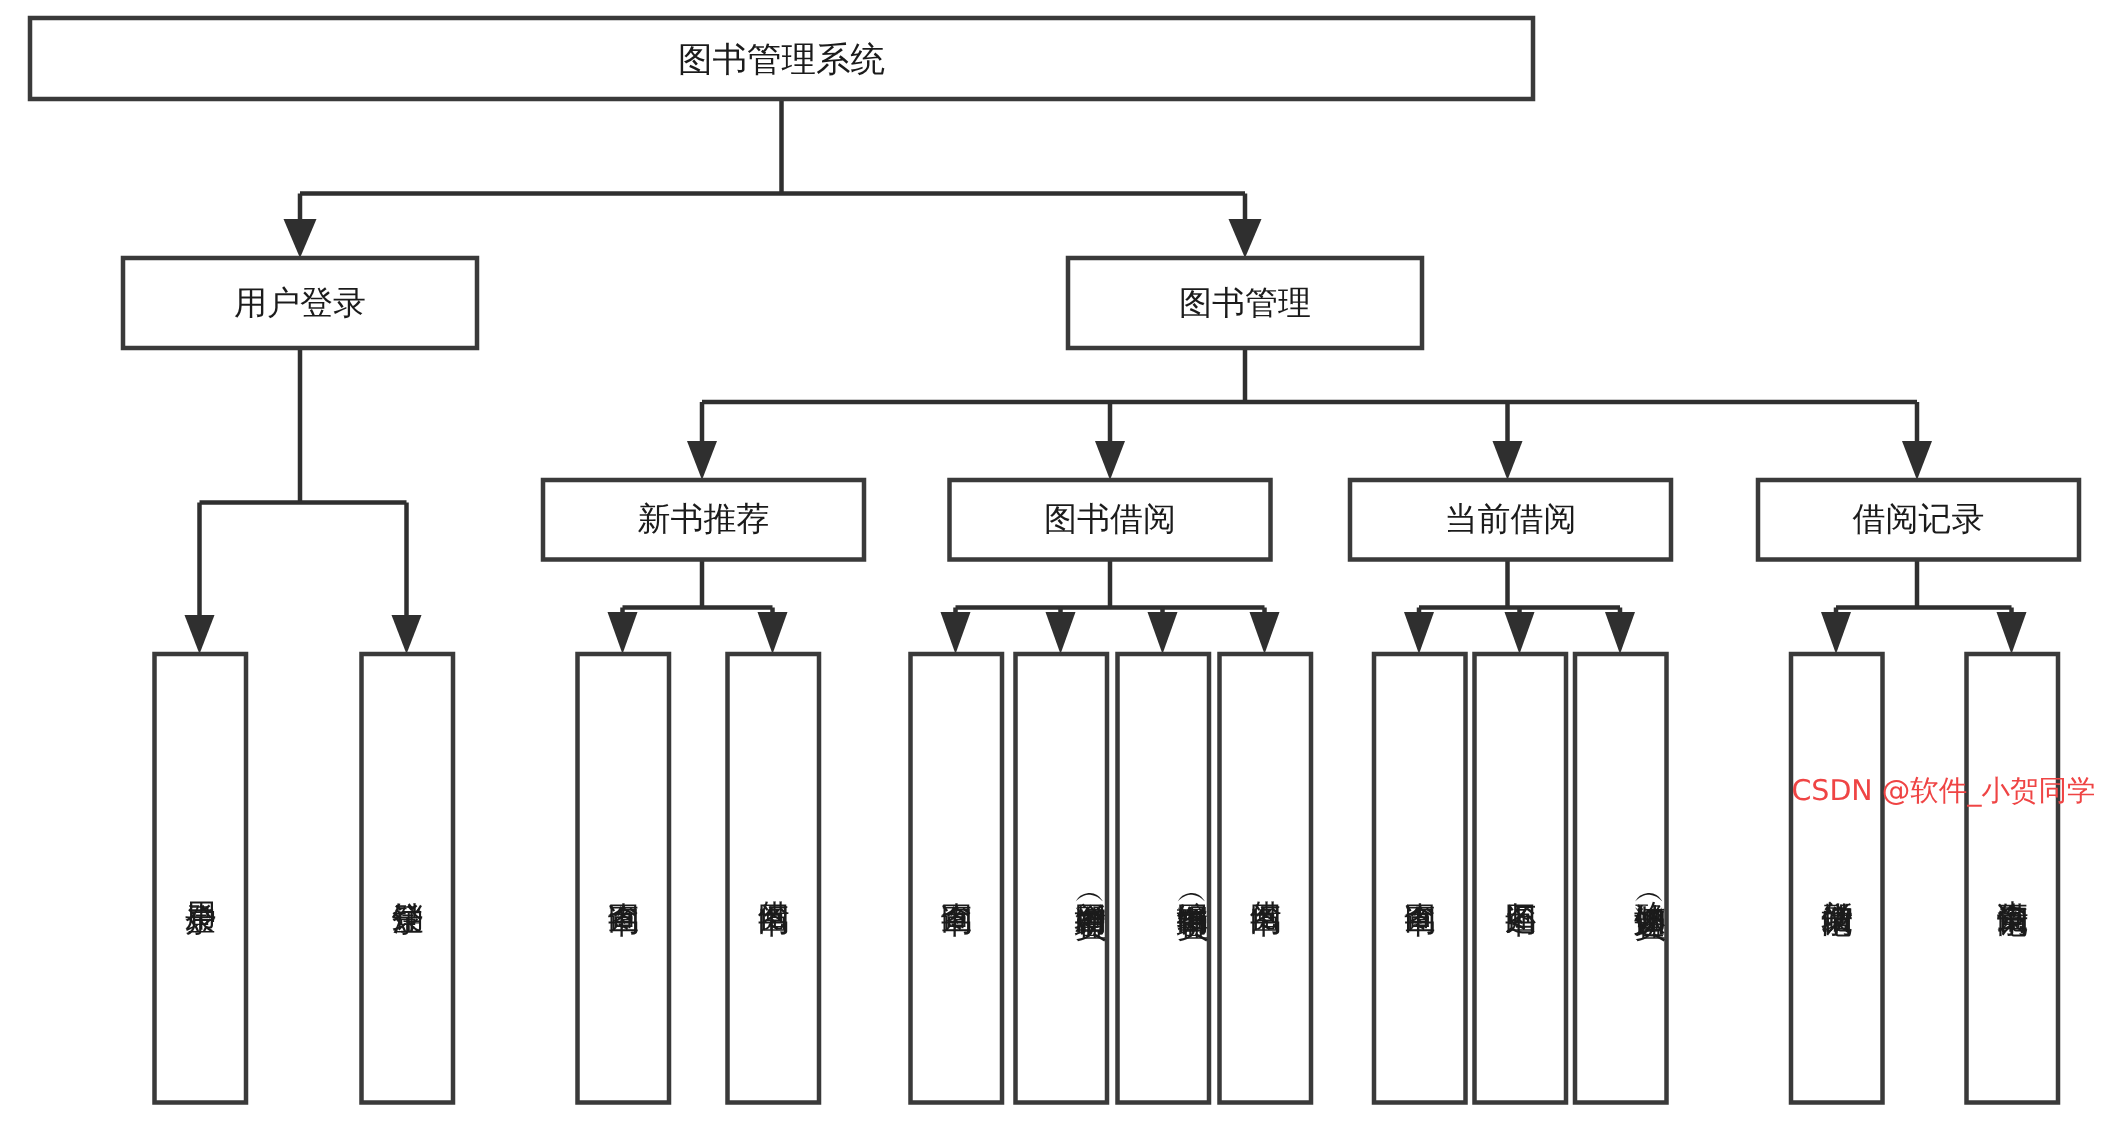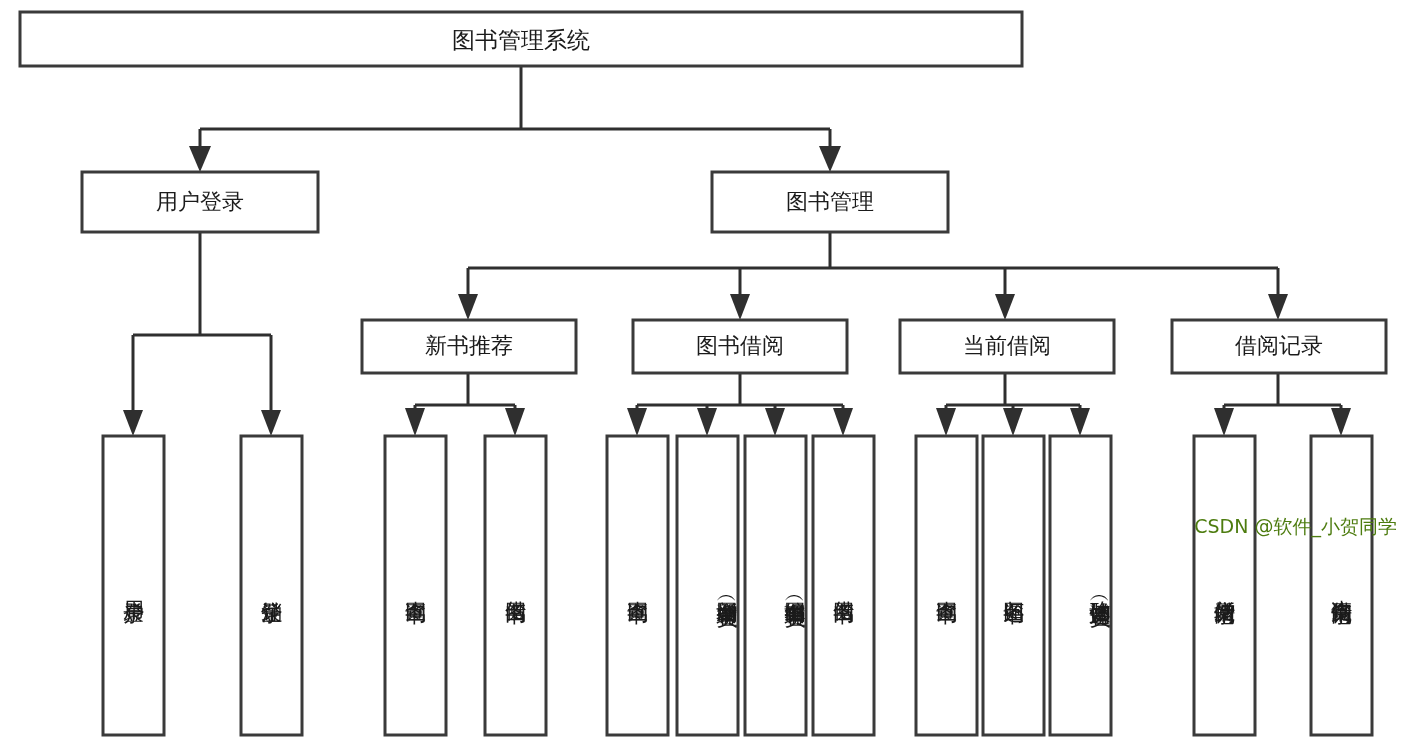--- a/index.html
+++ b/index.html
@@ -73,21 +73,21 @@
   }
   .vlabel.anchor-mid {
     align-items: center;
   }
   #watermark {
     position: absolute;
     right: 8px;
     bottom: 6px;
     font-family: "DejaVu Sans", "Liberation Sans", sans-serif;
     font-size: 19px;
-    color: #4d7c0f;
+    color: #ef4444;
     white-space: nowrap;
     pointer-events: none;
     margin-left: 29px;
   }
 </style>
 </head>
 <body>
 
 <div id="diagram-root">
 

